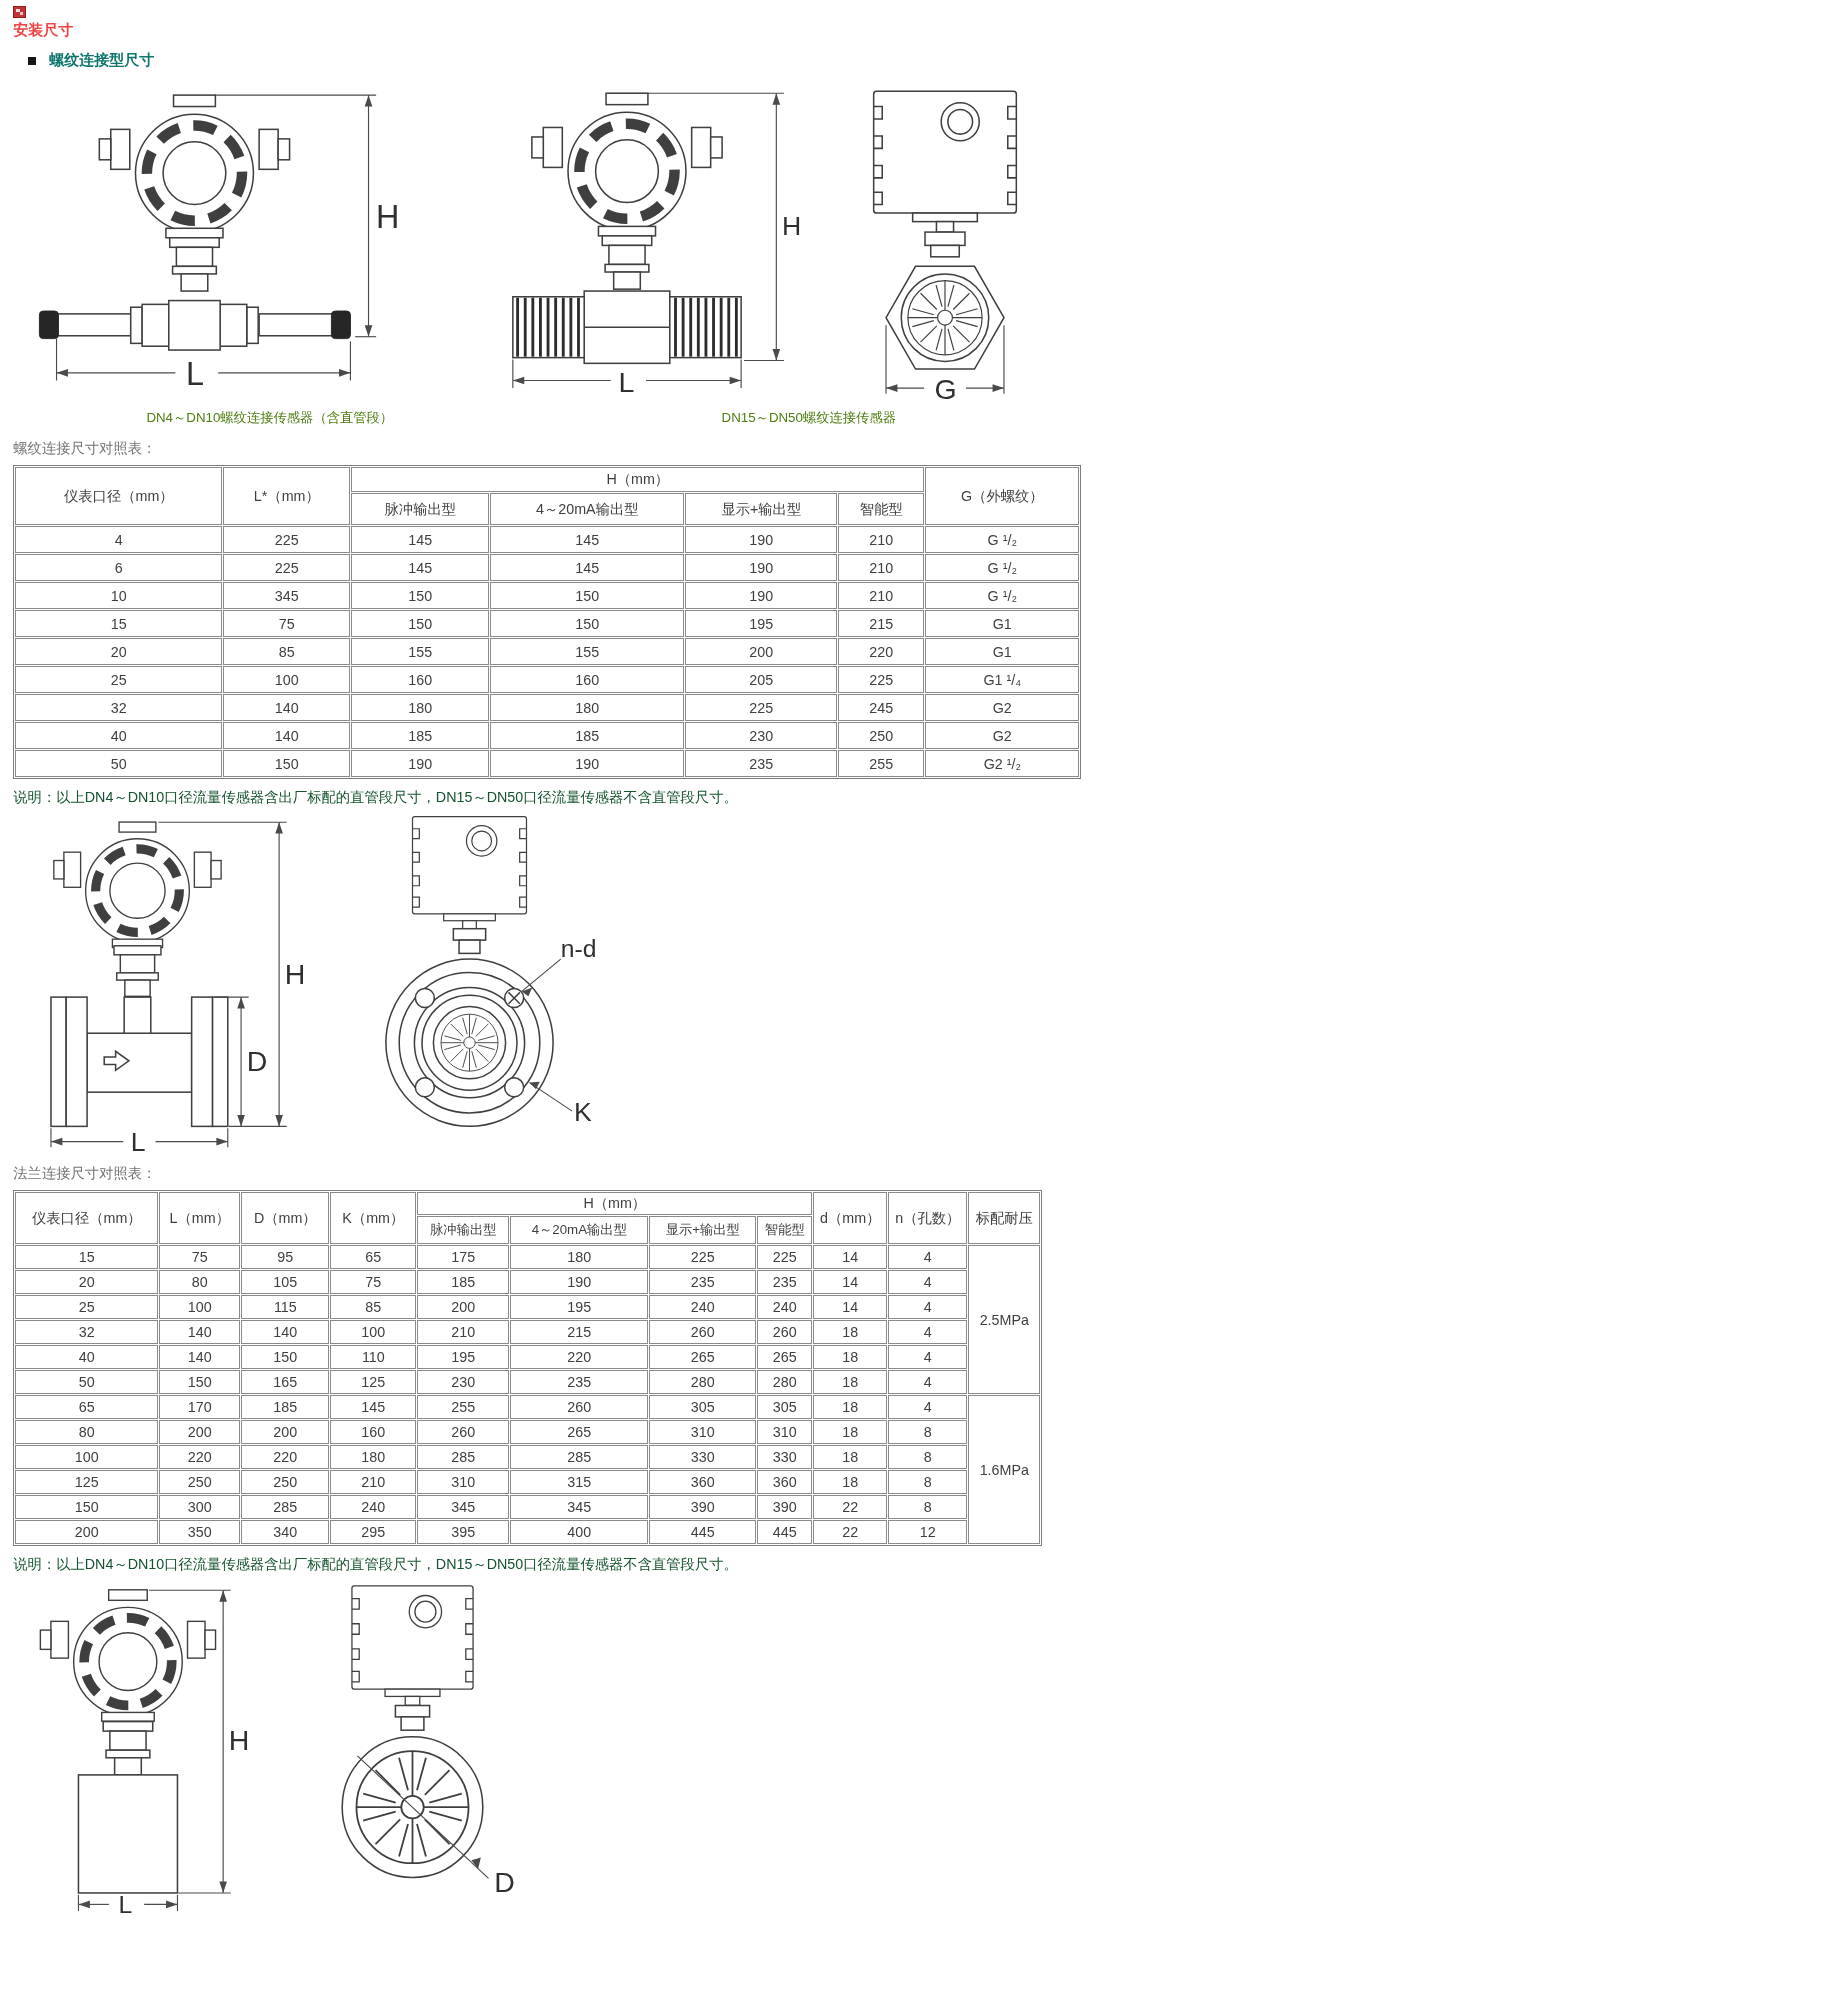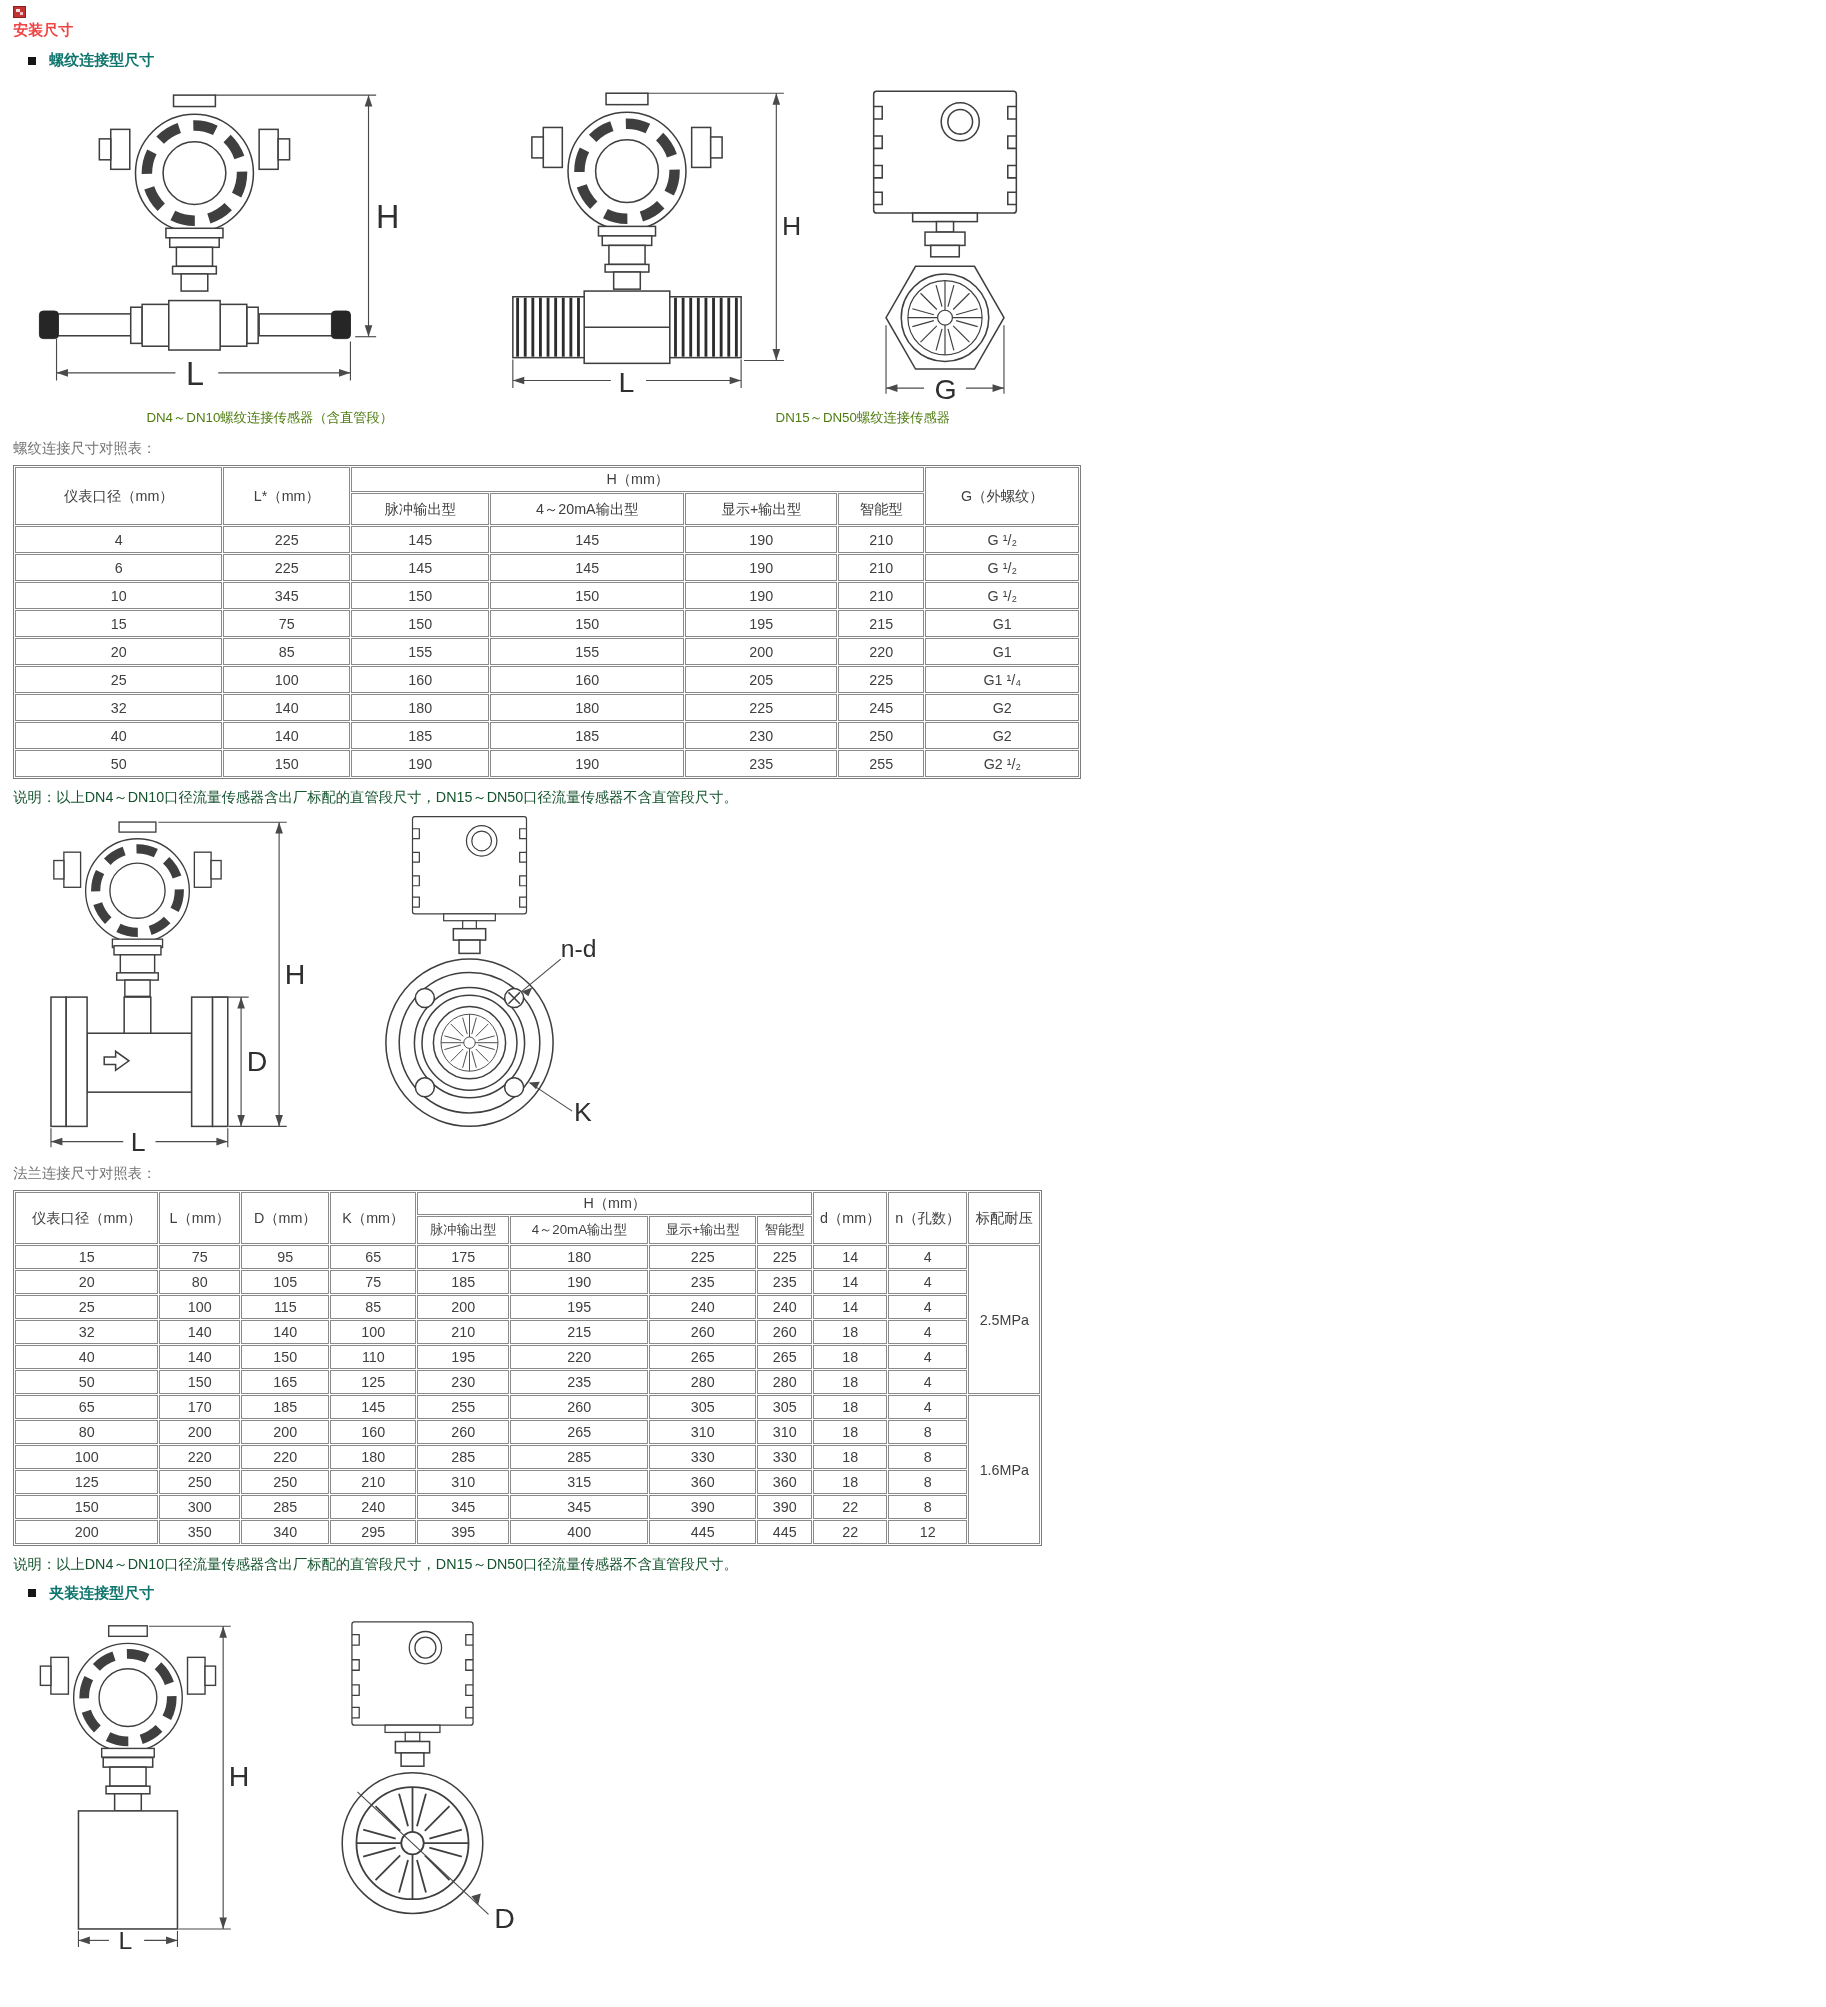--- a/index.html
+++ b/index.html
@@ -16,21 +16,21 @@
   .sec-head .bullet { width:7.6px; height:7.6px; background:#151515; margin-right:13.3px; flex:0 0 auto; }
 
   .drawrow { position:relative; width:1122px; }
   .drawrow svg { position:absolute; }
   #row1 { height:331px; }
   #row2 { height:348px; }
   #row3 { height:339px; }
 
   .captions { position:relative; height:21px; font-size:13.3px; color:#4d7c0f; }
   .cap-left  { position:absolute; left:90px;  width:333px; text-align:center; }
-  .cap-right { position:absolute; left:688px; width:323px; text-align:center; }
+  .cap-right { position:absolute; left:634px; width:323px; text-align:center; }
 
   .tbl-label { font-size:14.3px; color:#737373; margin:9.5px 0 6.7px 0; }
   .note { font-size:14.3px; color:#14532d; margin:8.6px 0 0 0; }
 
   table.dim { border-collapse:separate; border-spacing:1.9px; border:1.9px solid #7d7d7d; background:#fff; table-layout:fixed; }
   table.dim th, table.dim td { border:1px solid #8a8a8a; background:#fff; text-align:center; vertical-align:middle; font-weight:normal; font-size:14.3px; color:#3f3f3f; padding:0 1.9px; overflow:hidden; }
   #t1 td { height:27px; }
   #t1 tr.subhead th { height:32px; }
   #t1 tr.tophead th { height:25px; }
   #t2 td { height:24px; }
@@ -548,24 +548,20 @@
           <td>445</td>
           <td>445</td>
           <td>22</td>
           <td>12</td>
         </tr>
   </tbody>
     </table>
 
   <div class="note">说明：以上DN4～DN10口径流量传感器含出厂标配的直管段尺寸，DN15～DN50口径流量传感器不含直管段尺寸。</div>
 
-  <div class="sec-head" style="margin-top:9.5px">
-    <span class="bullet"></span>
-    <span>夹装连接型尺寸</span>
-  </div>
 
   <div class="drawrow" id="row3">
 
     <svg style="left:15px;top:0" width="238" height="339" viewBox="0 0 250 356">
       <use href="#headF" transform="translate(105,92) scale(0.92)"></use>
       <use href="#neckF" transform="translate(105,155)"></use>
       <rect class="sw" x="53" y="211" width="104" height="124"></rect>
       <line class="dim" x1="127" y1="17" x2="213" y2="17"></line>
       <line class="dim" x1="158" y1="335" x2="213" y2="335"></line>
       <line class="dim" x1="205" y1="17" x2="205" y2="335"></line>

